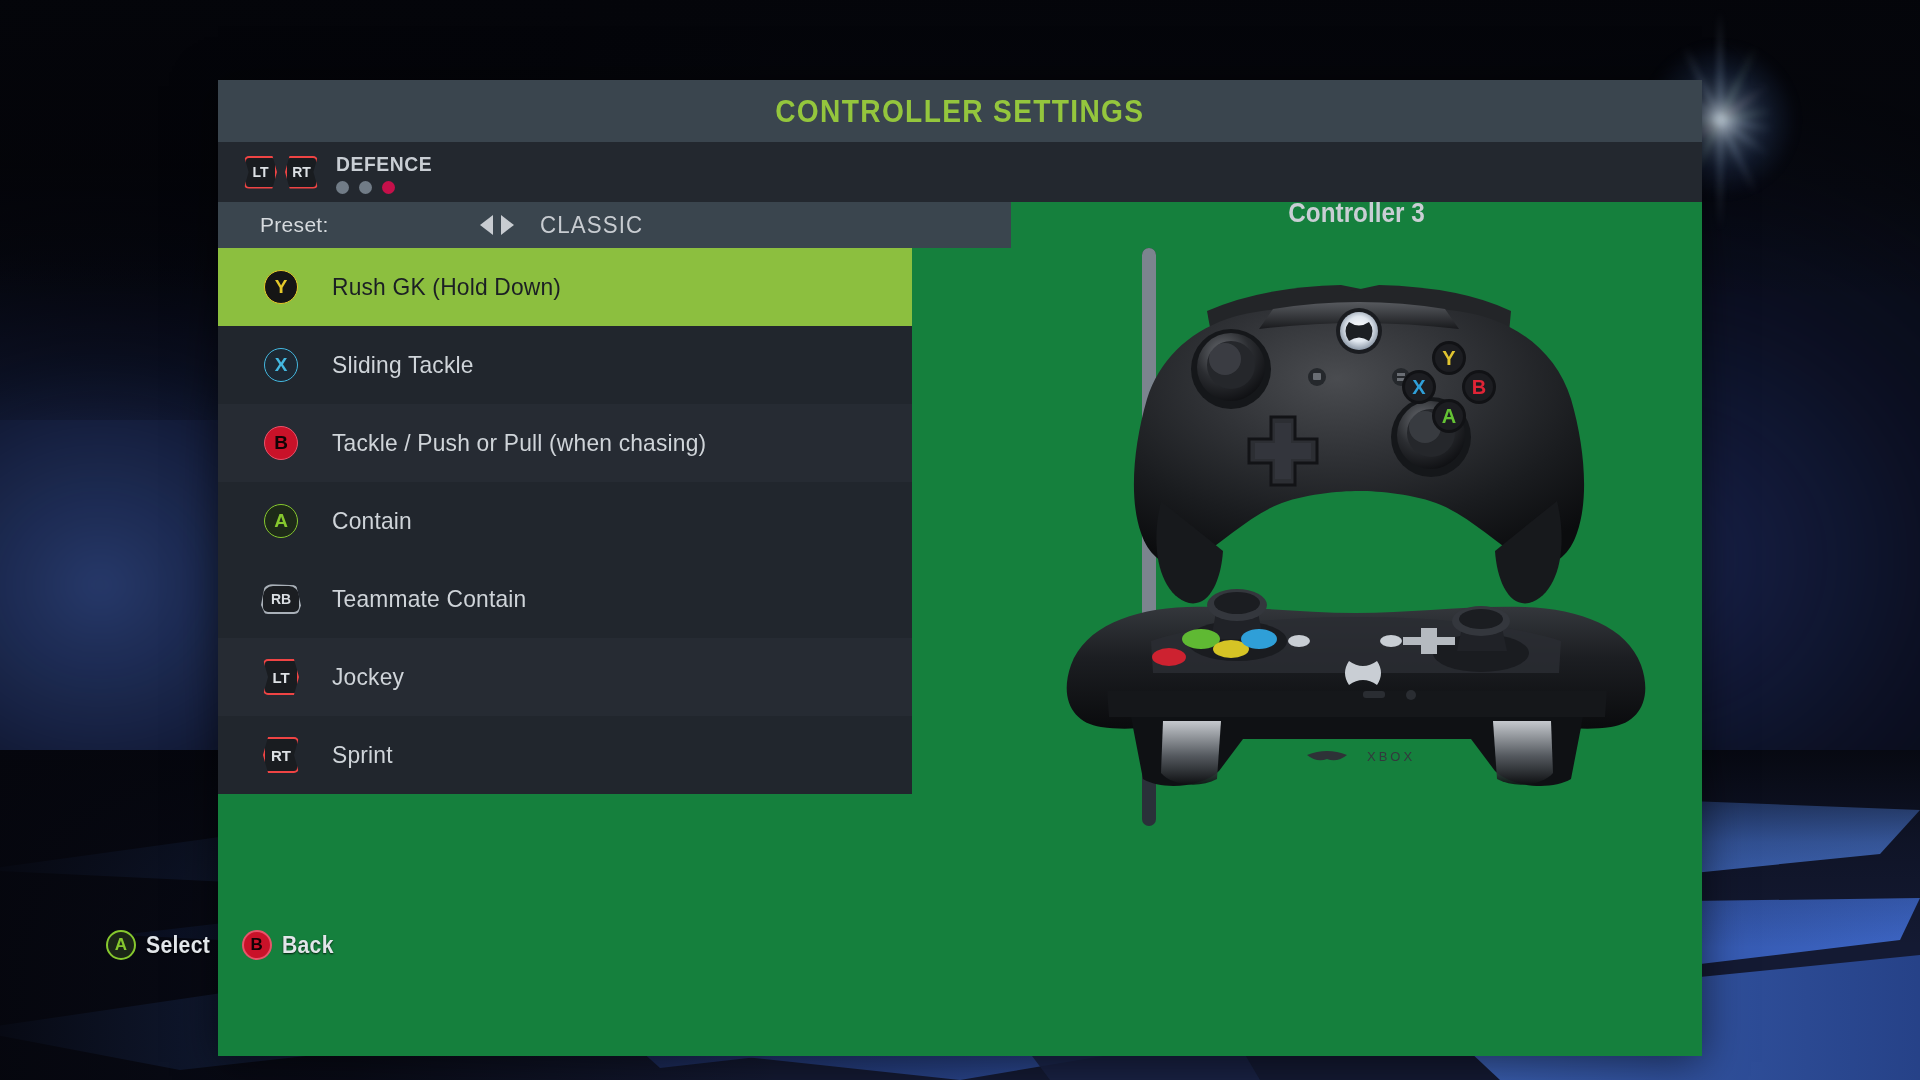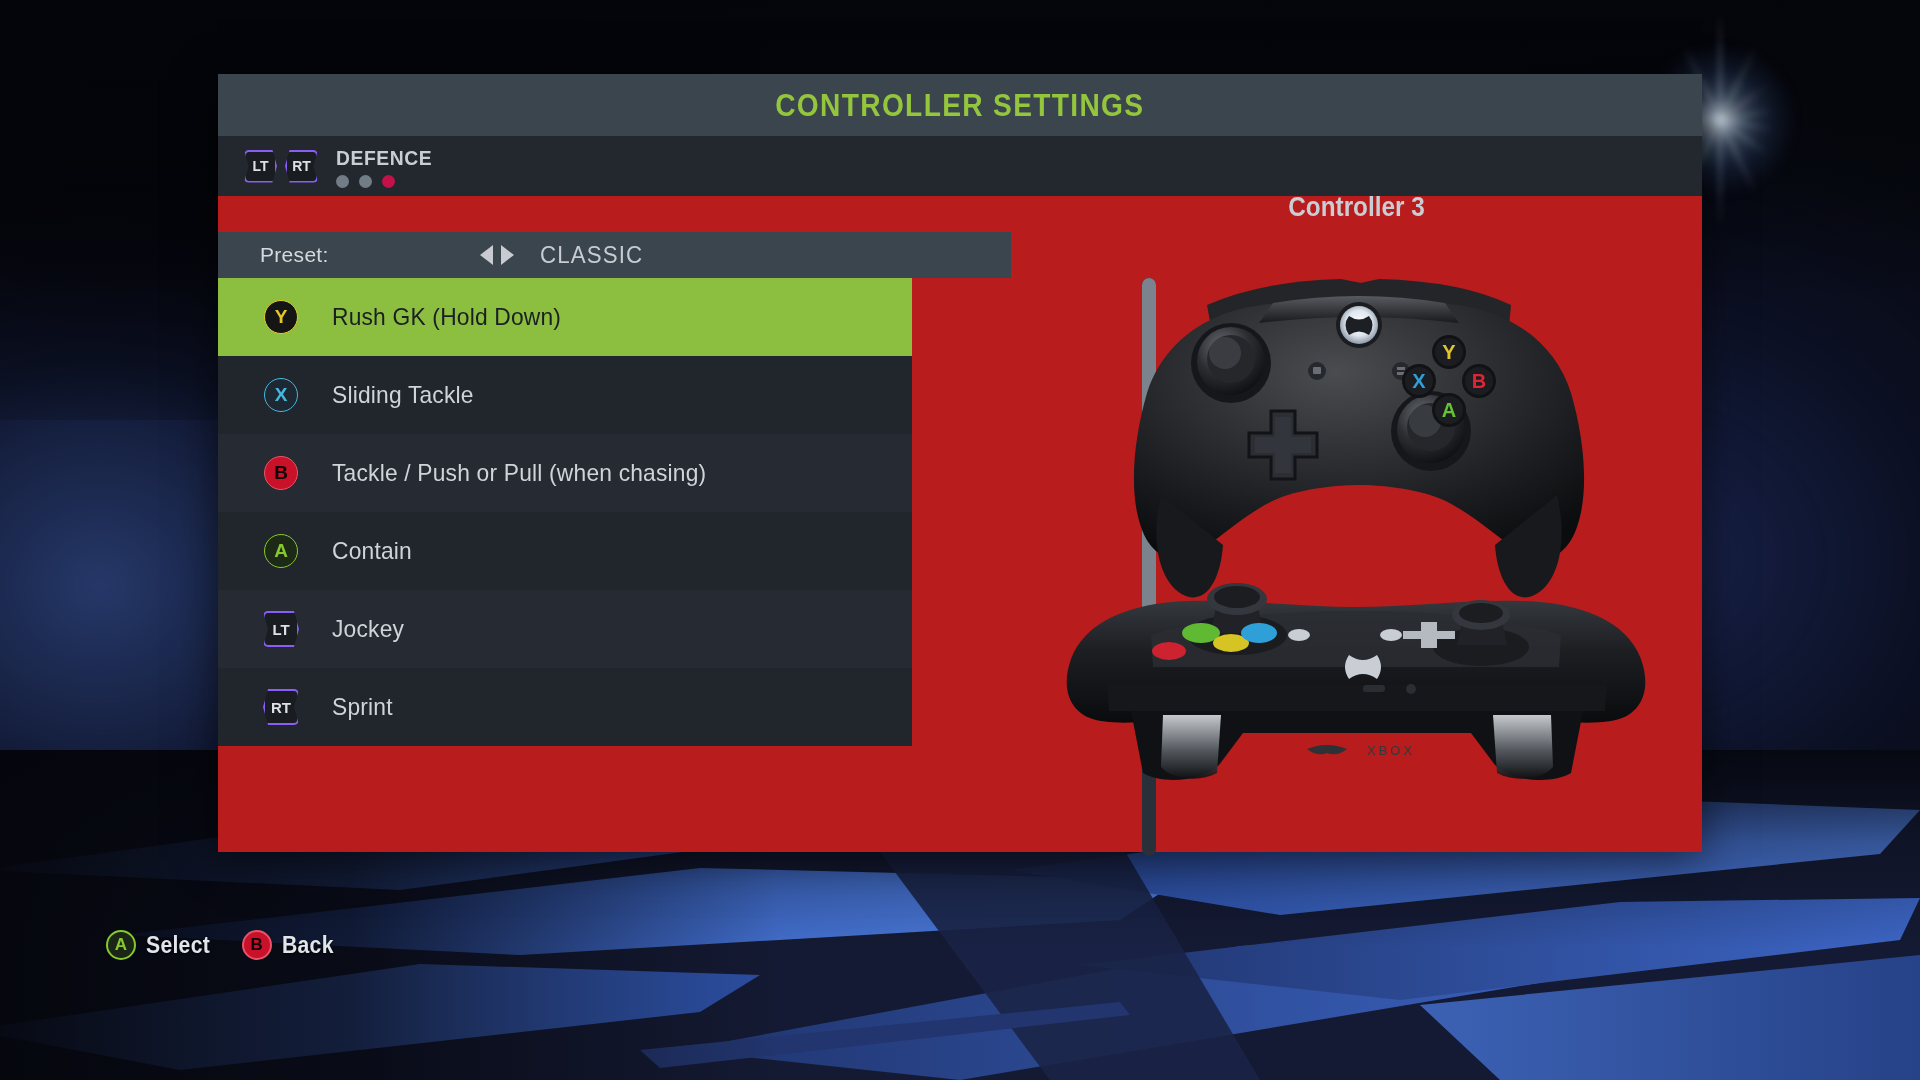--- a/index.html
+++ b/index.html
@@ -54,22 +54,22 @@
     pointer-events:none;
   }
   .bottom-left-dark {
     position:absolute; left:0; bottom:0; width:780px; height:330px;
     background: linear-gradient(90deg, rgba(5,6,13,.97) 0%, rgba(5,6,13,.75) 45%, rgba(5,6,13,0) 100%);
     pointer-events:none;
   }
 
   
   #panel {
-    position:absolute; left:218px; top:74px; width:1484px; height:778px;
-    background:#b91c1c;
+    position:absolute; left:218px; top:80px; width:1484px; height:976px;
+    background:#15803d;
     box-shadow: 0 6px 40px rgba(0,0,0,.55);
   }
   .titlebar {
     height:62px; background:#3a454e; display:flex; align-items:center; justify-content:center;
   }
   .title {
     color:#94c63d; font-size:32px; font-weight:bold; letter-spacing:1.5px;
     font-family:"Liberation Sans Narrow","Liberation Sans",sans-serif;
     transform: scaleX(.88); transform-origin:center;
   }
@@ -82,21 +82,21 @@
     font-family:"Liberation Sans Narrow","Liberation Sans",sans-serif;
     transform: scaleX(.92); transform-origin:left;
   }
   .dots { display:flex; gap:10px; margin-top:5px; }
   .dot { width:13px; height:13px; border-radius:50%; background:#717c87; }
   .dot.active { background:#c5104a; }
 
   
   .preset-row {
     height:46px; background:#3a454e; display:flex; align-items:center;
-    width:793px; margin-left:0; position:relative;margin-top:36px;
+    width:793px; margin-left:0; position:relative;
   }
   .preset-label { color:#d6dade; font-size:21px; margin-left:42px; font-weight:500; letter-spacing:.3px; }
   .preset-arrows { display:flex; gap:8px; margin-left:151px; align-items:center; }
   .arrow { width:0; height:0; }
   .arrow.left { border-top:10px solid transparent; border-bottom:10px solid transparent; border-right:13px solid #c8ccd1; }
   .arrow.right { border-top:10px solid transparent; border-bottom:10px solid transparent; border-left:13px solid #c8ccd1; }
   .preset-value {
     color:#c8ccd1; font-size:24px; margin-left:26px; letter-spacing:1.2px;
     font-family:"Liberation Sans Narrow","Liberation Sans",sans-serif;
     transform: scaleX(.93); transform-origin:left;
@@ -131,21 +131,21 @@
 
   .bumper {
     width:40px; height:30px; background:#1b1e22; border:2px solid #a9b0b8;
     display:flex; align-items:center; justify-content:center;
     color:#d9dde1; font-size:14px; font-weight:bold;
     font-family:"Liberation Sans Narrow","Liberation Sans",sans-serif;
     border-radius: 12px 12px 7px 7px;
     clip-path: polygon(10% 0%, 88% 4%, 100% 72%, 92% 100%, 10% 100%, 0% 70%);
   }
   .trigger {
-    width:36px; height:36px; background:#191c20; border:2px solid #8b5cf6;
+    width:36px; height:36px; background:#191c20; border:2px solid #ef4444;
     display:flex; align-items:center; justify-content:center;
     color:#dde1e5; font-size:15px; font-weight:bold;
     font-family:"Liberation Sans Narrow","Liberation Sans",sans-serif;
     border-radius:5px;
   }
   .trigger.lt { clip-path: polygon(0% 0%, 86% 0%, 100% 50%, 86% 100%, 0% 100%, 14% 50%); }
   .trigger.rt { clip-path: polygon(14% 0%, 100% 0%, 86% 50%, 100% 100%, 14% 100%, 0% 50%); }
   .trigger.small { width:33px; height:33px; font-size:14px; }
 
   
@@ -280,20 +280,26 @@
             <div class="btn-circle btn-b">B</div>
           </div>
           <div class="rtext">Tackle / Push or Pull (when chasing)</div>
         </div>
         <div class="row even">
           <div class="glyph">
             <div class="btn-circle btn-a">A</div>
           </div>
           <div class="rtext">Contain</div>
         </div>
+        <div class="row even">
+          <div class="glyph">
+            <div class="bumper">RB</div>
+          </div>
+          <div class="rtext">Teammate Contain</div>
+        </div>
         <div class="row odd">
           <div class="glyph">
             <div class="trigger lt">LT</div>
           </div>
           <div class="rtext">Jockey</div>
         </div>
         <div class="row even">
           <div class="glyph">
             <div class="trigger rt">RT</div>
           </div>

